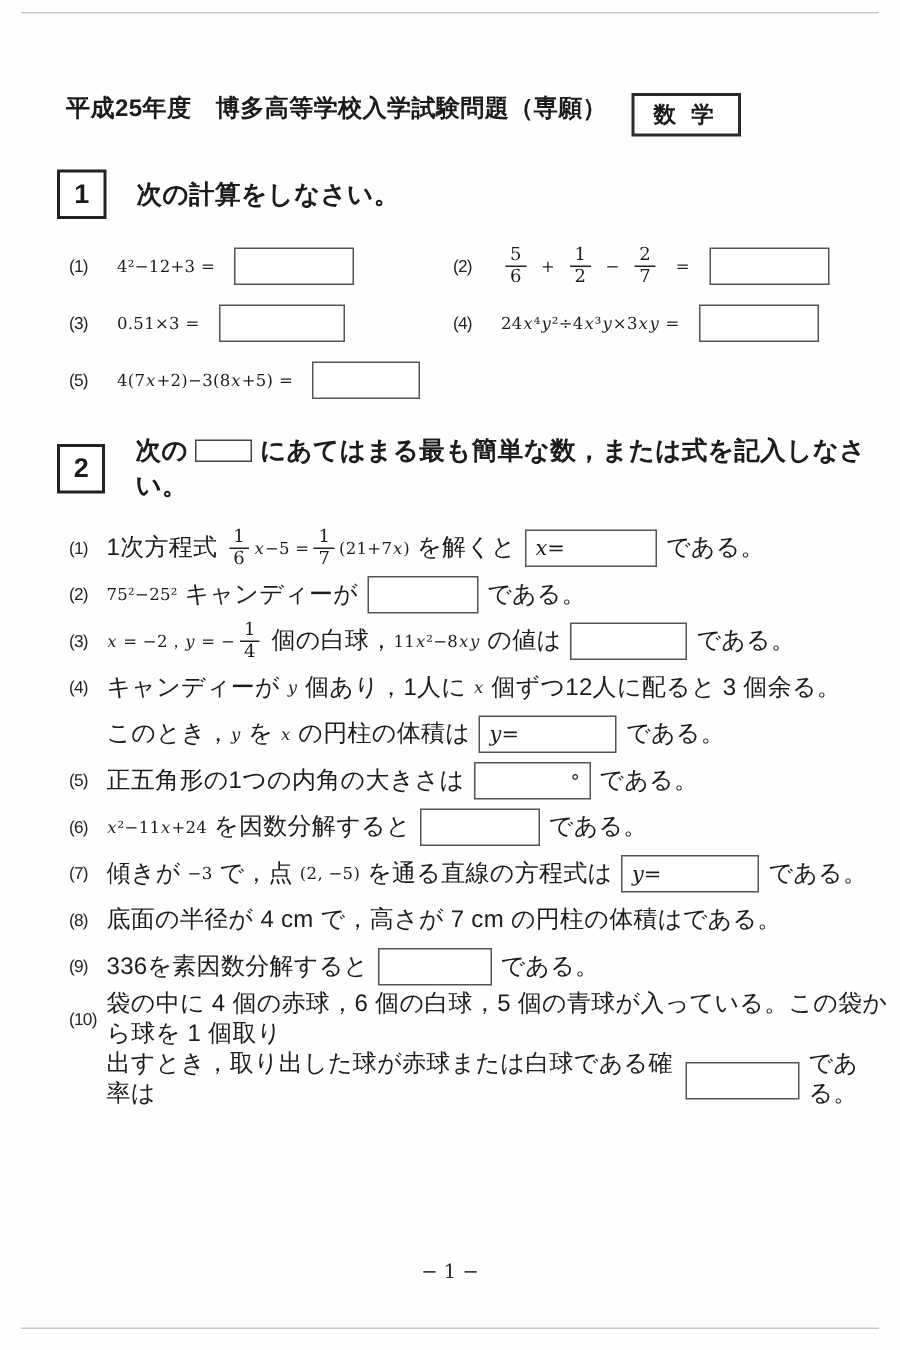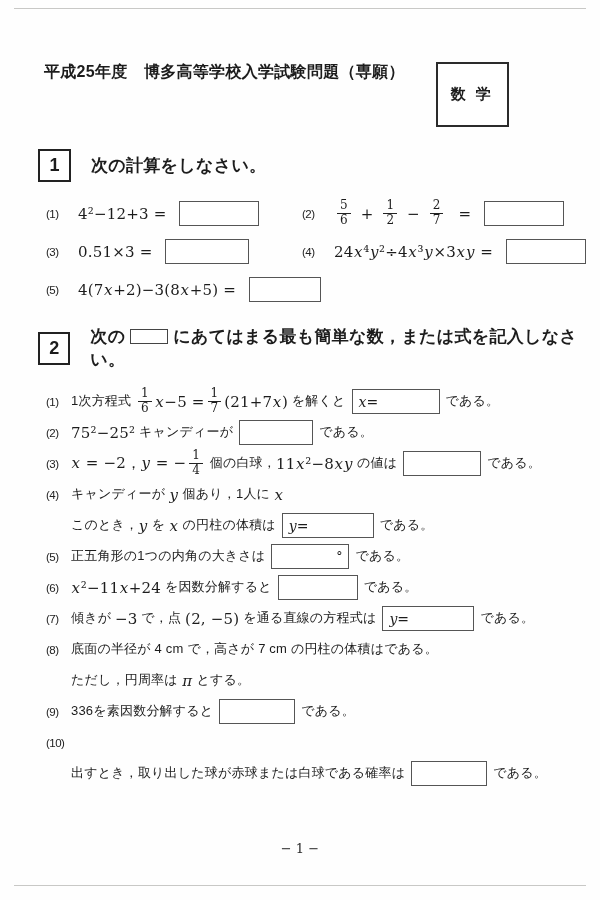--- a/index.html
+++ b/index.html
@@ -14,22 +14,22 @@
     background:#fefefe; overflow:hidden;
   }
   .scan-line { position:absolute; left:14px; right:14px; height:1px; background:#c8c8c6; }
   .scan-line.top { top:8px; }
   .scan-line.bottom { bottom:14px; }
 
   
   .header { display:flex; align-items:flex-start; margin:62px 28px 0 44px; }
   .title { font-size:16px; font-weight:bold; margin:0; white-space:nowrap; letter-spacing:0.3px; }
   .subject-box {
-    margin-left:31px; border:2px solid #2b2b2b;
-    padding:21px 13px; font-size:15px; font-weight:bold;
+    margin-left:16px; border:2px solid #2b2b2b;
+    padding:3px 13px; font-size:15px; font-weight:bold;
     letter-spacing:3px; white-space:nowrap; background:#fff;
   }
 
   
   .sec-head { display:flex; align-items:center; gap:20px; margin-left:38px; }
   .sec1 { margin-top:22px; }
   .sec2 { margin-top:20px; }
   .num-box {
     width:29px; height:29px; border:2px solid #222; background:#fff;
     display:flex; align-items:center; justify-content:center;
@@ -46,24 +46,24 @@
     display:grid; grid-template-columns:256px 1fr;
     margin:16px 0 0 46px; row-gap:7px;
   }
   .q1cell { display:flex; align-items:center; gap:7px; min-height:31px; }
 
   
   .q2list { margin:15px 0 0 46px; }
   .qline { display:flex; align-items:center; min-height:31px; }
 
   .qlabel { width:25px; flex:none; font-size:11.5px; color:#222; letter-spacing:-0.5px; }
-  .jp { font-size:13px; line-height:1.25; letter-spacing:0.2px; white-space:pre-wrap; }
+  .jp { font-size:16px; line-height:1.25; letter-spacing:0.2px; white-space:pre-wrap; }
   .math {
     font-family:"DejaVu Serif","Liberation Serif",serif;
-    font-size:15px; white-space:pre; letter-spacing:0.2px;
+    font-size:11px; white-space:pre; letter-spacing:0.2px;
   }
   .math i { font-style:italic; padding:0 0.5px; }
 
   .frac {
     display:inline-flex; flex-direction:column; align-items:center;
     font-family:"DejaVu Serif","Liberation Serif",serif;
     font-size:12px; line-height:1.15; vertical-align:middle; margin:0 3px;
   }
   .frac .num { padding:0 3px; }
   .frac .den { border-top:1px solid #222; padding:0 3px; }
@@ -193,20 +193,21 @@
           <span class="jp"> の値は</span>
           <span class="abox" style="width: 78px;"></span>
           <span class="jp">である。</span>
         </div>
         <div class="qline">
           <span class="qlabel">(4)</span>
           <span class="jp">キャンディーが </span>
           <span class="math"><i>y</i></span>
           <span class="jp"> 個あり，1人に </span>
           <span class="math"><i>x</i></span>
+          <span class="jp"> 個ずつ12人に配ると 3 個余る。</span>
         </div>
         <div class="qline">
           <span class="qlabel"></span>
           <span class="jp">このとき，</span>
           <span class="math"><i>y</i></span>
           <span class="jp"> を </span>
           <span class="math"><i>x</i></span>
           <span class="jp"> の円柱の体積は</span>
           <span class="abox" style="width: 92px;">
             <span class="pre"><i>y</i>=</span>
@@ -239,33 +240,28 @@
             <span class="pre"><i>y</i>=</span>
           </span>
           <span class="jp">である。</span>
         </div>
         <div class="qline">
           <span class="qlabel">(8)</span>
           <span class="jp">底面の半径が 4 cm で，高さが 7 cm の円柱の体積は</span>
           <span class="jp">である。</span>
         </div>
         <div class="qline">
-          <span class="qlabel"></span>
-          <span class="jp">ただし，円周率は </span>
-          <span class="math"><i>π</i></span>
-          <span class="jp"> とする。</span>
-        </div>
-        <div class="qline">
           <span class="qlabel">(9)</span>
           <span class="jp">336を素因数分解すると</span>
           <span class="abox" style="width: 76px;"></span>
           <span class="jp">である。</span>
         </div>
         <div class="qline">
           <span class="qlabel">(10)</span>
+          <span class="jp">袋の中に 4 個の赤球，6 個の白球，5 個の青球が入っている。この袋から球を 1 個取り</span>
         </div>
         <div class="qline">
           <span class="qlabel"></span>
           <span class="jp">出すとき，取り出した球が赤球または白球である確率は</span>
           <span class="abox" style="width: 76px;"></span>
           <span class="jp">である。</span>
         </div>
       </div>
   </section>
 

